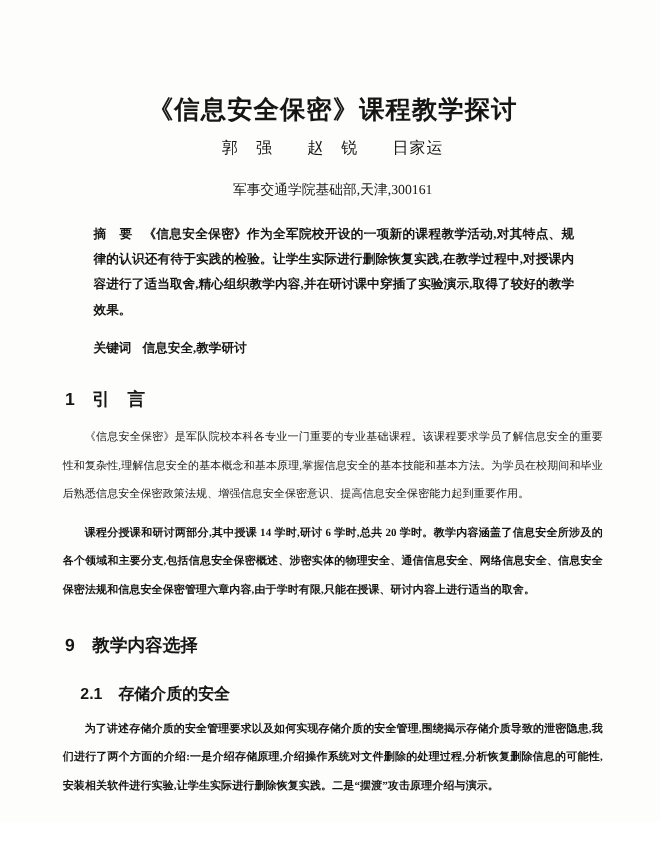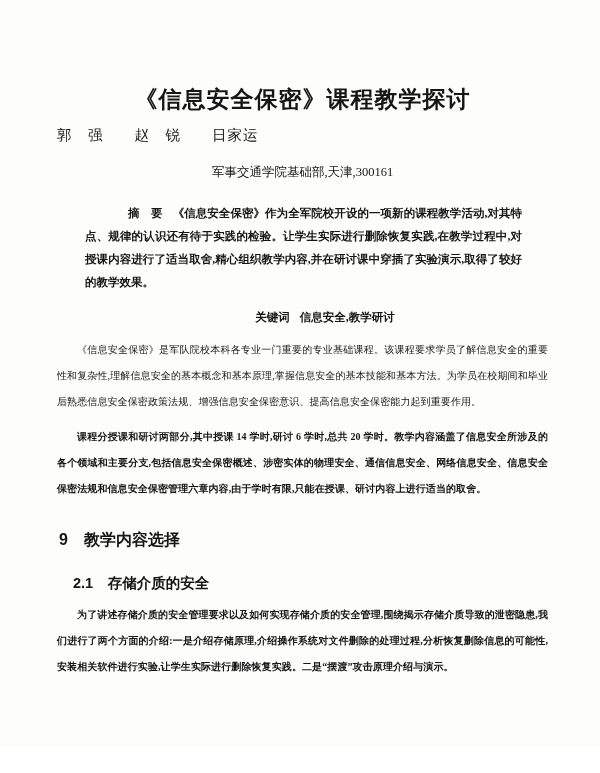--- a/index.html
+++ b/index.html
@@ -23,20 +23,21 @@
     padding-top: 84px;
     text-align: center;
     font-family: "Liberation Sans", "DejaVu Sans", sans-serif;
     font-weight: 700;
     font-size: 23px;
     line-height: 30px;
     letter-spacing: 1px;
   }
   .authors {
     margin-top: 12px;
+    text-align: center;
     font-size: 14.5px;
     line-height: 19px;
     letter-spacing: 1px;
   }
   .affiliation {
     margin-top: 19px;
     text-align: center;
     font-size: 12.5px;
     line-height: 17px;
   }
@@ -45,28 +46,26 @@
     font-size: 11.5px;
     line-height: 23px;
     text-align: justify;
     font-weight: 600;
   }
   .abstract .label,
   .keywords .label {
     font-family: "Liberation Sans", "DejaVu Sans", sans-serif;
     font-weight: 700;
     margin-right: 10px;
-    margin-left: 43px;
   }
   .keywords {
     margin: 14px 26px 0 28px;
     font-size: 11.5px;
     line-height: 18px;
     font-weight: 600;
-    text-align: center;
   }
   .h-section {
     margin: 27px 0 0 2px;
     font-family: "Liberation Sans", "DejaVu Sans", sans-serif;
     font-weight: 700;
     font-size: 16px;
     line-height: 21px;
   }
   .h-sub {
     margin: 24px 0 0 16px;
@@ -104,20 +103,21 @@
   <div class="affiliation">军事交通学院基础部,天津,300161</div>
 
   <p class="abstract">
     <span class="label">摘　要</span><span>《信息安全保密》作为全军院校开设的一项新的课程教学活动,对其特点、规律的认识还有待于实践的检验。让学生实际进行删除恢复实践,在教学过程中,对授课内容进行了适当取舍,精心组织教学内容,并在研讨课中穿插了实验演示,取得了较好的教学效果。</span>
   </p>
 
   <p class="keywords">
     <span class="label">关键词</span><span>信息安全,教学研讨</span>
   </p>
 
+  <h2 class="h-section">1　引　言</h2>
 
   <p class="body-par">《信息安全保密》是军队院校本科各专业一门重要的专业基础课程。该课程要求学员了解信息安全的重要性和复杂性,理解信息安全的基本概念和基本原理,掌握信息安全的基本技能和基本方法。为学员在校期间和毕业后熟悉信息安全保密政策法规、增强信息安全保密意识、提高信息安全保密能力起到重要作用。</p>
 
   <p class="body-par tight">课程分授课和研讨两部分,其中授课 14 学时,研讨 6 学时,总共 20 学时。教学内容涵盖了信息安全所涉及的各个领域和主要分支,包括信息安全保密概述、涉密实体的物理安全、通信信息安全、网络信息安全、信息安全保密法规和信息安全保密管理六章内容,由于学时有限,只能在授课、研讨内容上进行适当的取舍。</p>
 
   <h2 class="h-section">9　教学内容选择</h2>
 
   <h3 class="h-sub">2.1　存储介质的安全</h3>
 
 

